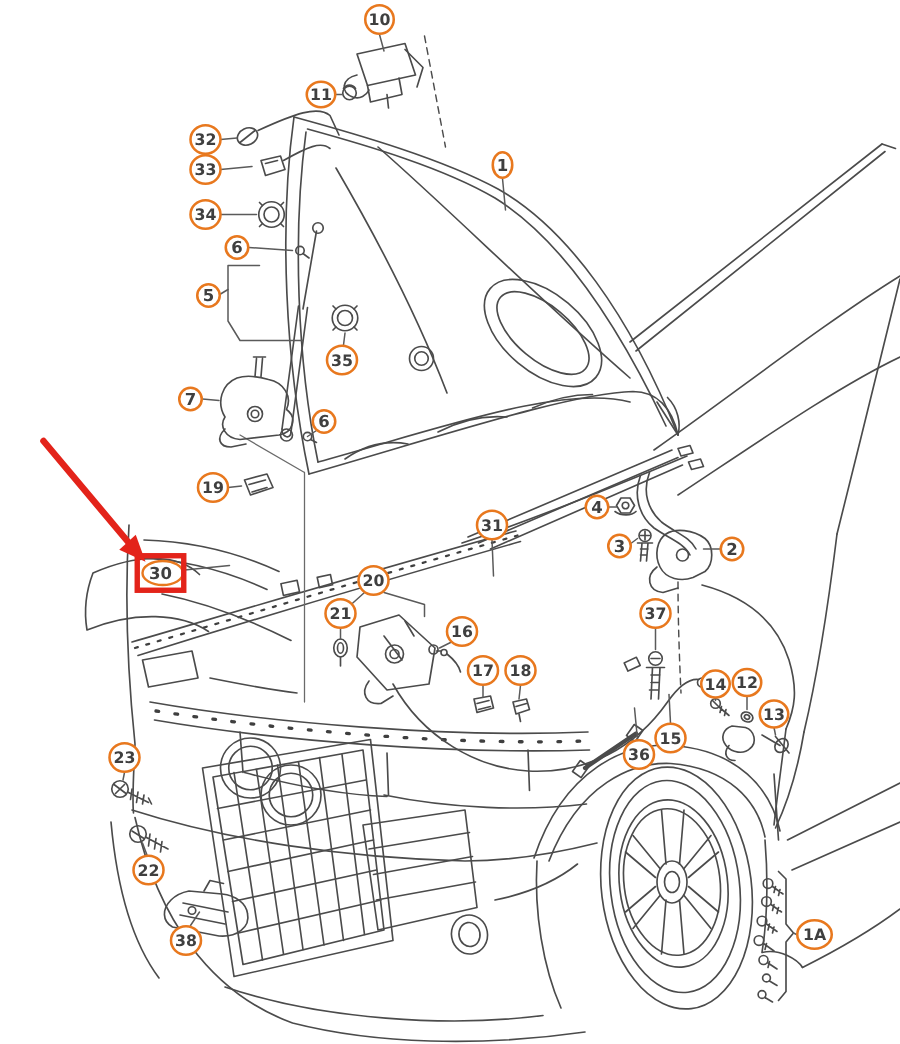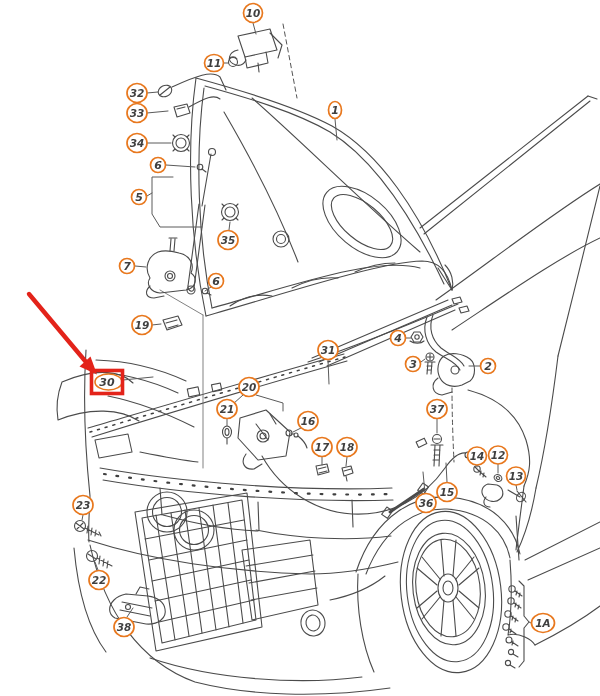--- a/index.html
+++ b/index.html
@@ -1,17 +1,17 @@
 <!DOCTYPE html>
 <html><head>
 <meta charset="utf-8">
 <style>
   html,body{margin:0;padding:0;background:#fff;}
   .stage{position:relative;width:600px;height:696px;background:#fff;overflow:hidden;
-         font-family:"DejaVu Sans",sans-serif;font-style:italic;}
+         font-family:"DejaVu Sans",sans-serif;}
   svg{display:block;}
   .art path,.art line,.art ellipse,.art circle,.art rect,.art polyline{
       fill:none;stroke:#4b4b4b;stroke-width:1.1;stroke-linecap:round;stroke-linejoin:round;}
   .art .thin{stroke-width:.85;stroke:#6a6a6a;}
   .art .dots{stroke-width:2.2;stroke-dasharray:1.8 11;stroke:#3f3f3f;}
   .art .dots2{stroke-width:1.5;stroke-dasharray:2 6;stroke:#3f3f3f;}
   .art .dash{stroke-dasharray:4.5 3.5;stroke-width:.95;}
   .art .thick{stroke-width:2.8;}
 </style>
 </head>

